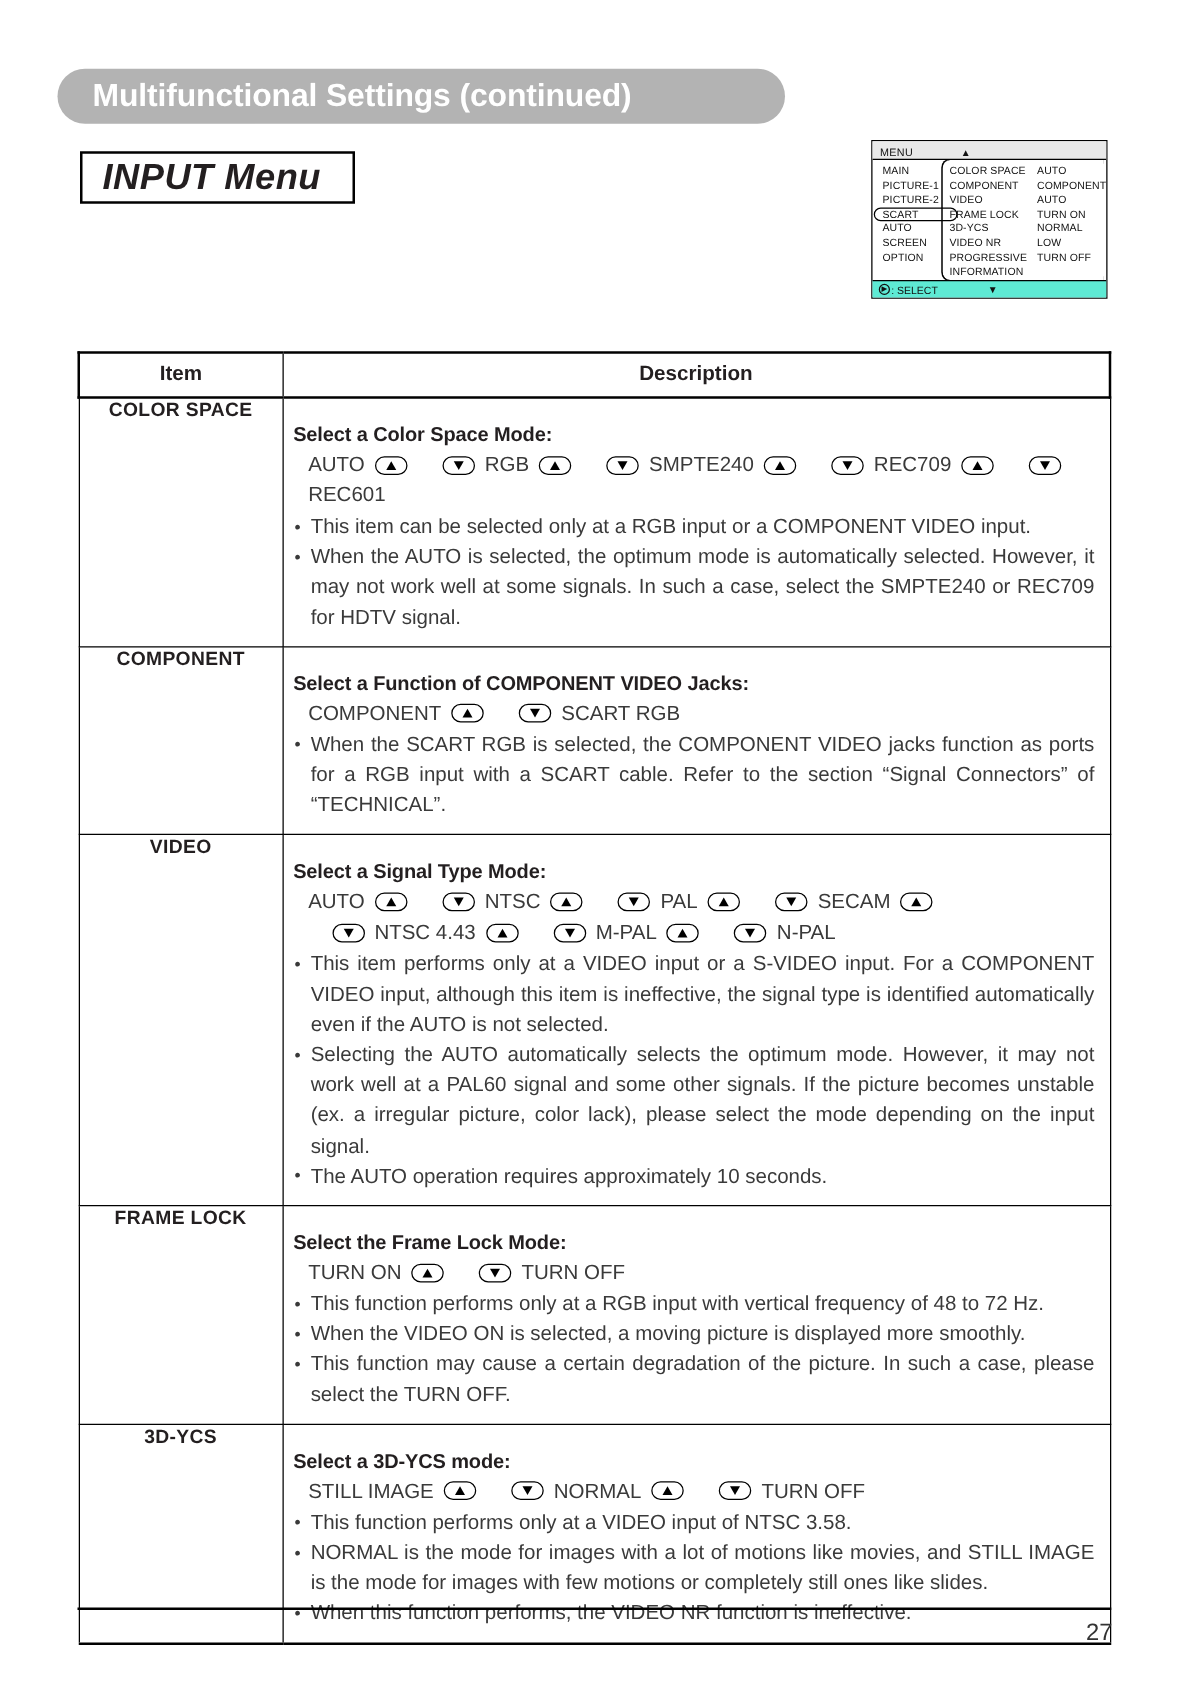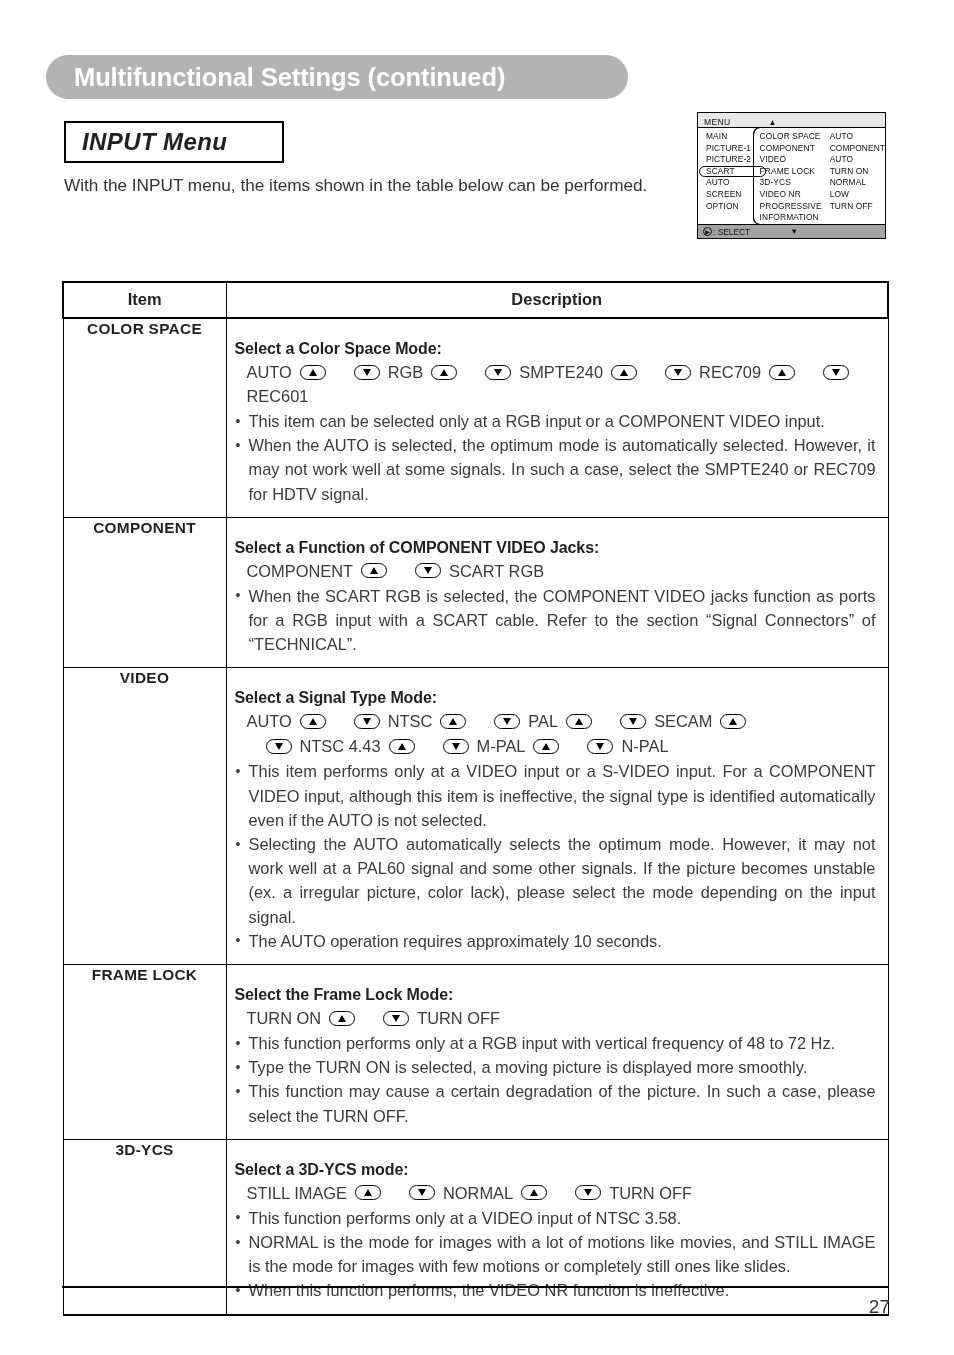--- a/index.html
+++ b/index.html
@@ -43,21 +43,21 @@
     top: 121px;
     width: 216px;
     height: 38px;
     border: 2.2px solid #000;
     background: #fff;
     display: flex;
     align-items: center;
   }
   .section-box .section-text {
     margin-left: 16px;
-    font-size: 24px;
+    font-size: 29px;
     font-weight: bold;
     font-style: italic;
     letter-spacing: 0.4px;
   }
 
   
   .intro {
     position: absolute;
     left: 64px;
     top: 172px;
@@ -153,21 +153,21 @@
     line-height: 11.6px;
     font-size: 8.4px;
     white-space: nowrap;
     letter-spacing: .1px;
   }
   .osd-botbar {
     display: flex;
     align-items: center;
     height: 14px;
     border-top: 1.1px solid #000;
-    background: #a3a3a3;
+    background: #5eead4;
     padding: 0 5px;
     box-sizing: border-box;
     text-align: center;
   }
   .osd-botbar .select-icon {
     width: 9px;
     height: 9px;
     border: 1px solid #111;
     border-radius: 50%;
     display: inline-flex;
@@ -313,21 +313,20 @@
 
 <div class="title-banner">
   <span class="title-text">Multifunctional Settings (continued)</span>
 </div>
 
 <div class="section-box">
   <span class="section-text">INPUT Menu</span>
 </div>
 
 <div class="intro">
-  <p>With the INPUT menu, the  items shown in the table below can be performed.</p>
 </div>
 
 <div class="osd">
   <div class="osd-topbar">
     <span class="osd-title">MENU</span>
     <span class="osd-arrow">▲</span>
   </div>
   <div class="osd-body">
     <div class="osd-left" id="osd-nav">
         <div class="osd-nav">MAIN</div>
@@ -538,21 +537,21 @@
             </span>
             <span class="gap-lg"></span>
             <span class="pill down">
               <span class="tri"></span>
             </span>
             <span class="gap-sm"></span>
             <span class="opt-txt">TURN OFF</span>
           </div>
           <ul class="bullets">
             <li class="nojustify">This function performs only at a RGB input with vertical frequency of 48 to 72 Hz.</li>
-            <li class="nojustify">Type the TURN ON is selected, a moving picture is displayed more smoothly.</li>
+            <li class="nojustify">When the VIDEO ON is selected, a moving picture is displayed more smoothly.</li>
             <li>This function may cause a certain degradation of the picture. In such a case, please select the TURN OFF.</li>
           </ul>
         </td>
       </tr>
       <tr>
         <td class="item-cell">3D-YCS</td>
         <td class="desc-cell">
           <div class="desc-title">Select a 3D-YCS mode:</div>
           <div class="opt-line">
             <span class="opt-txt">STILL IMAGE</span>

